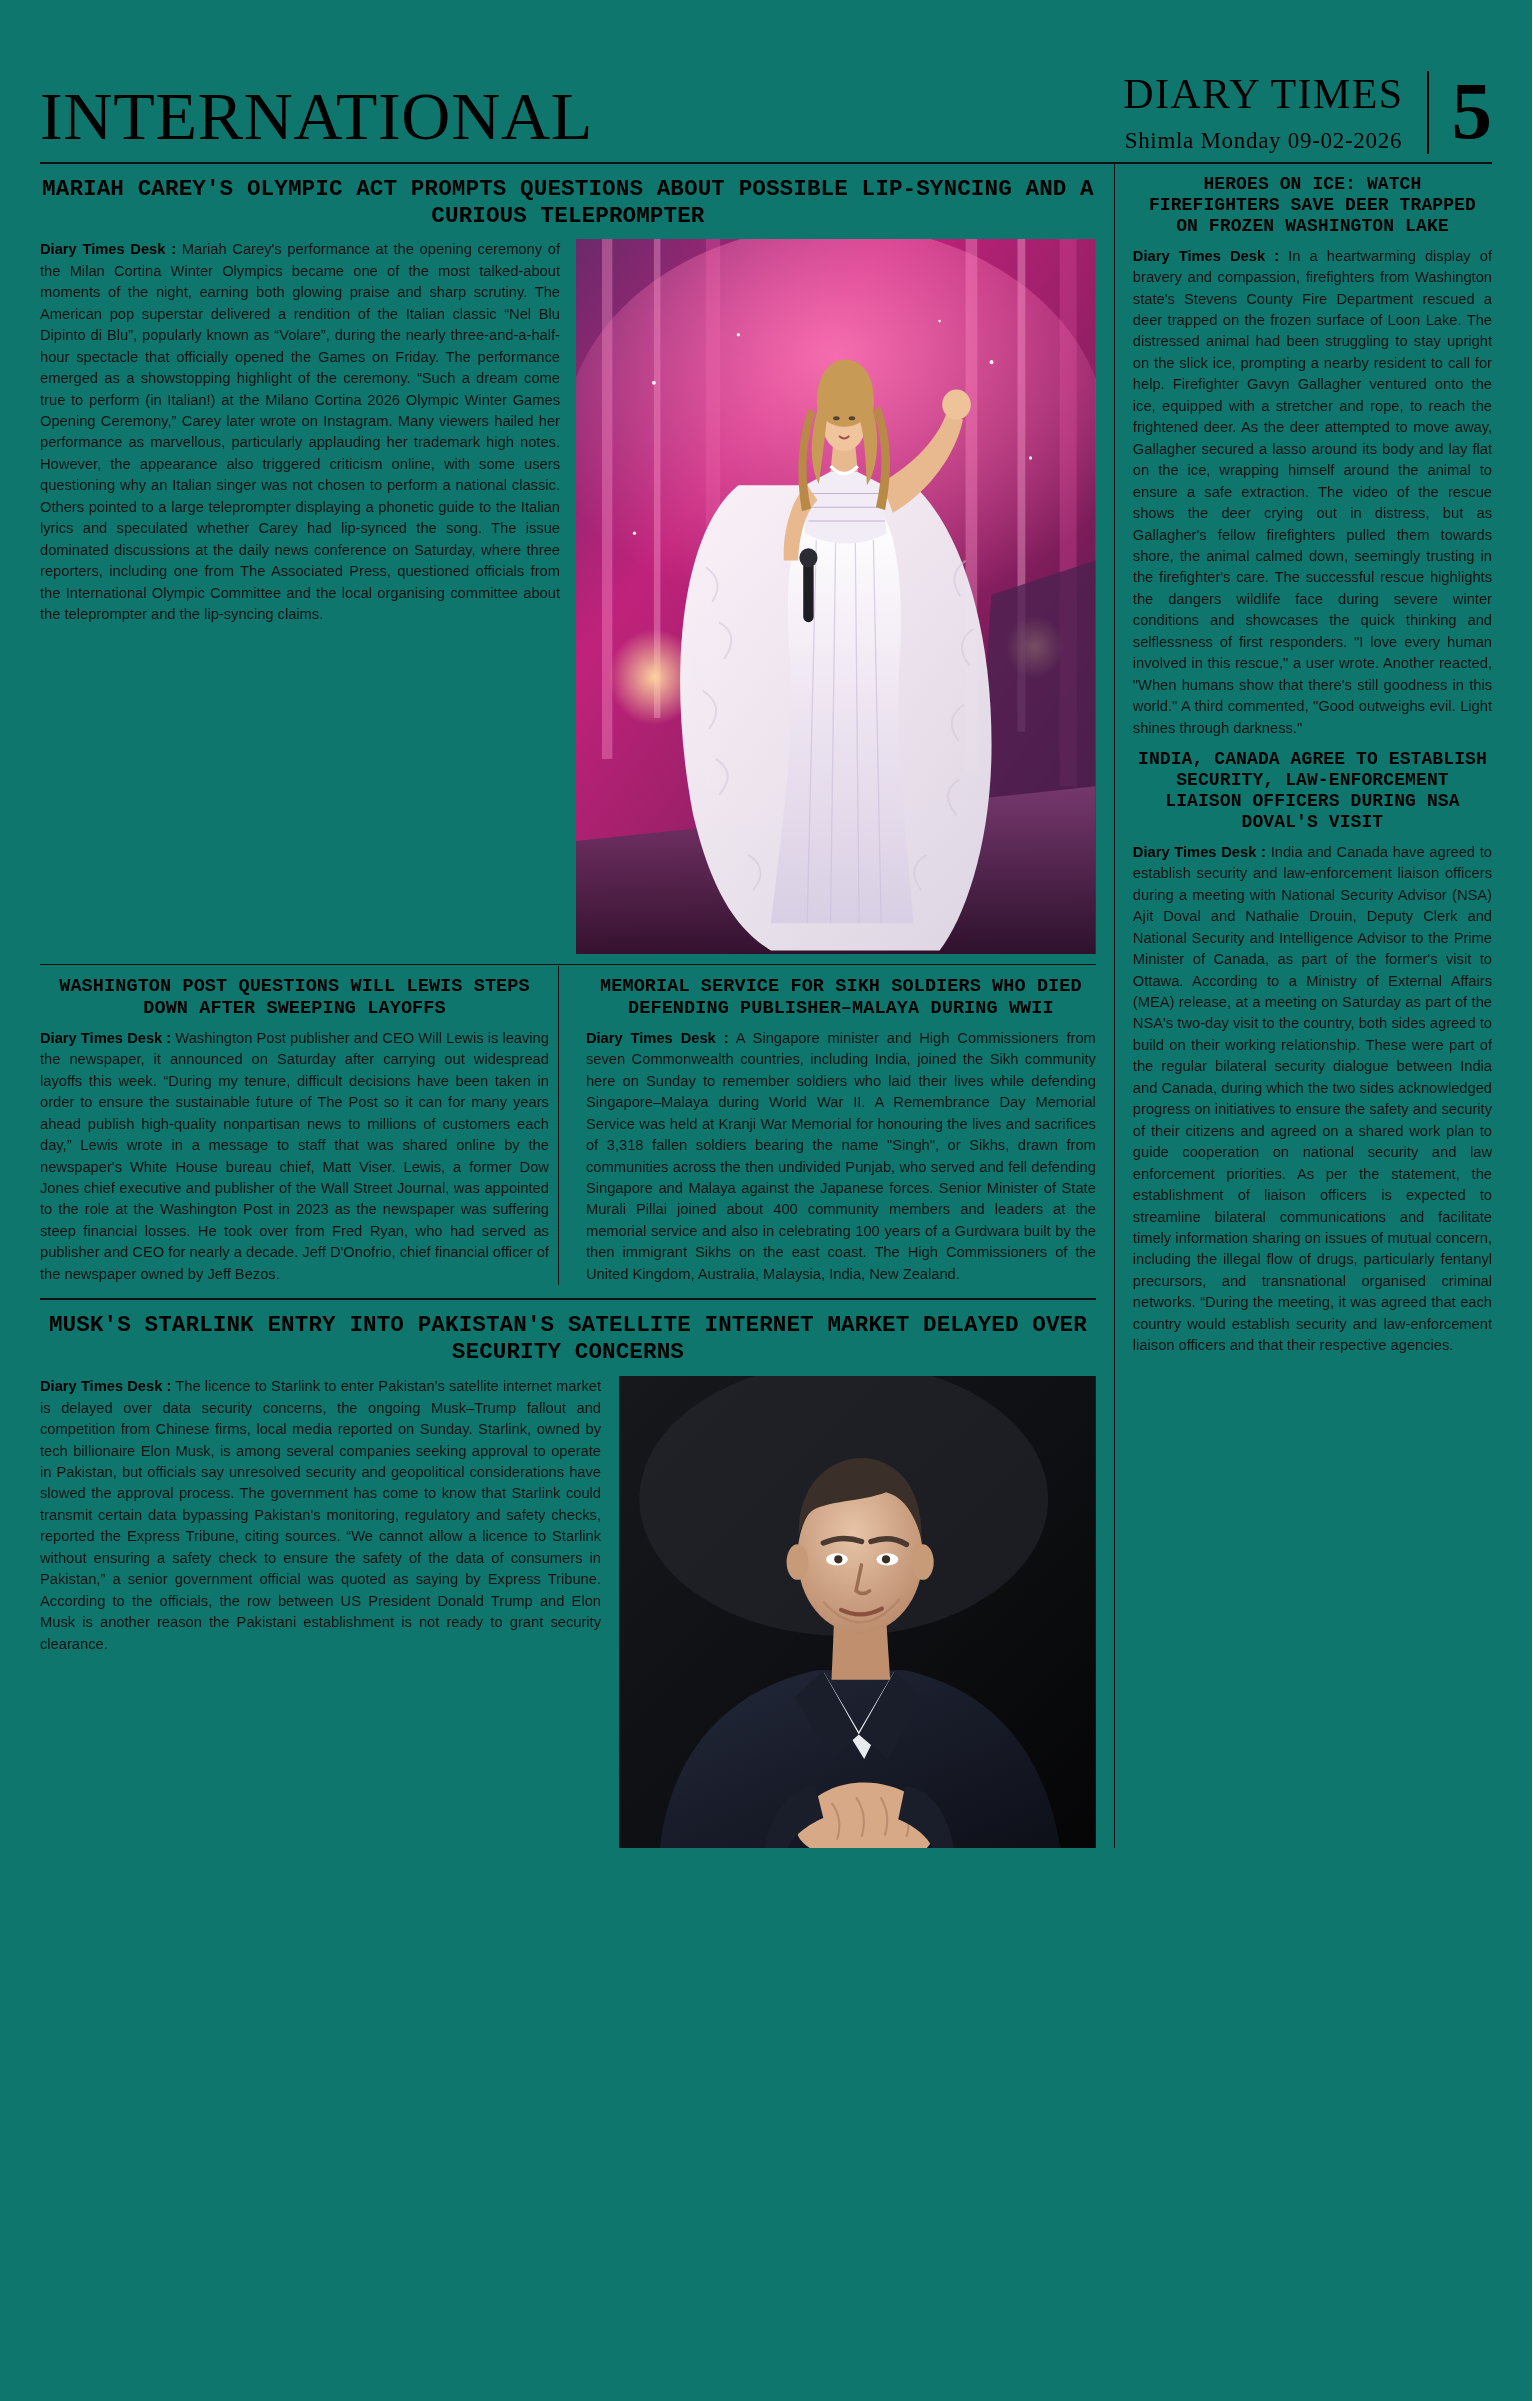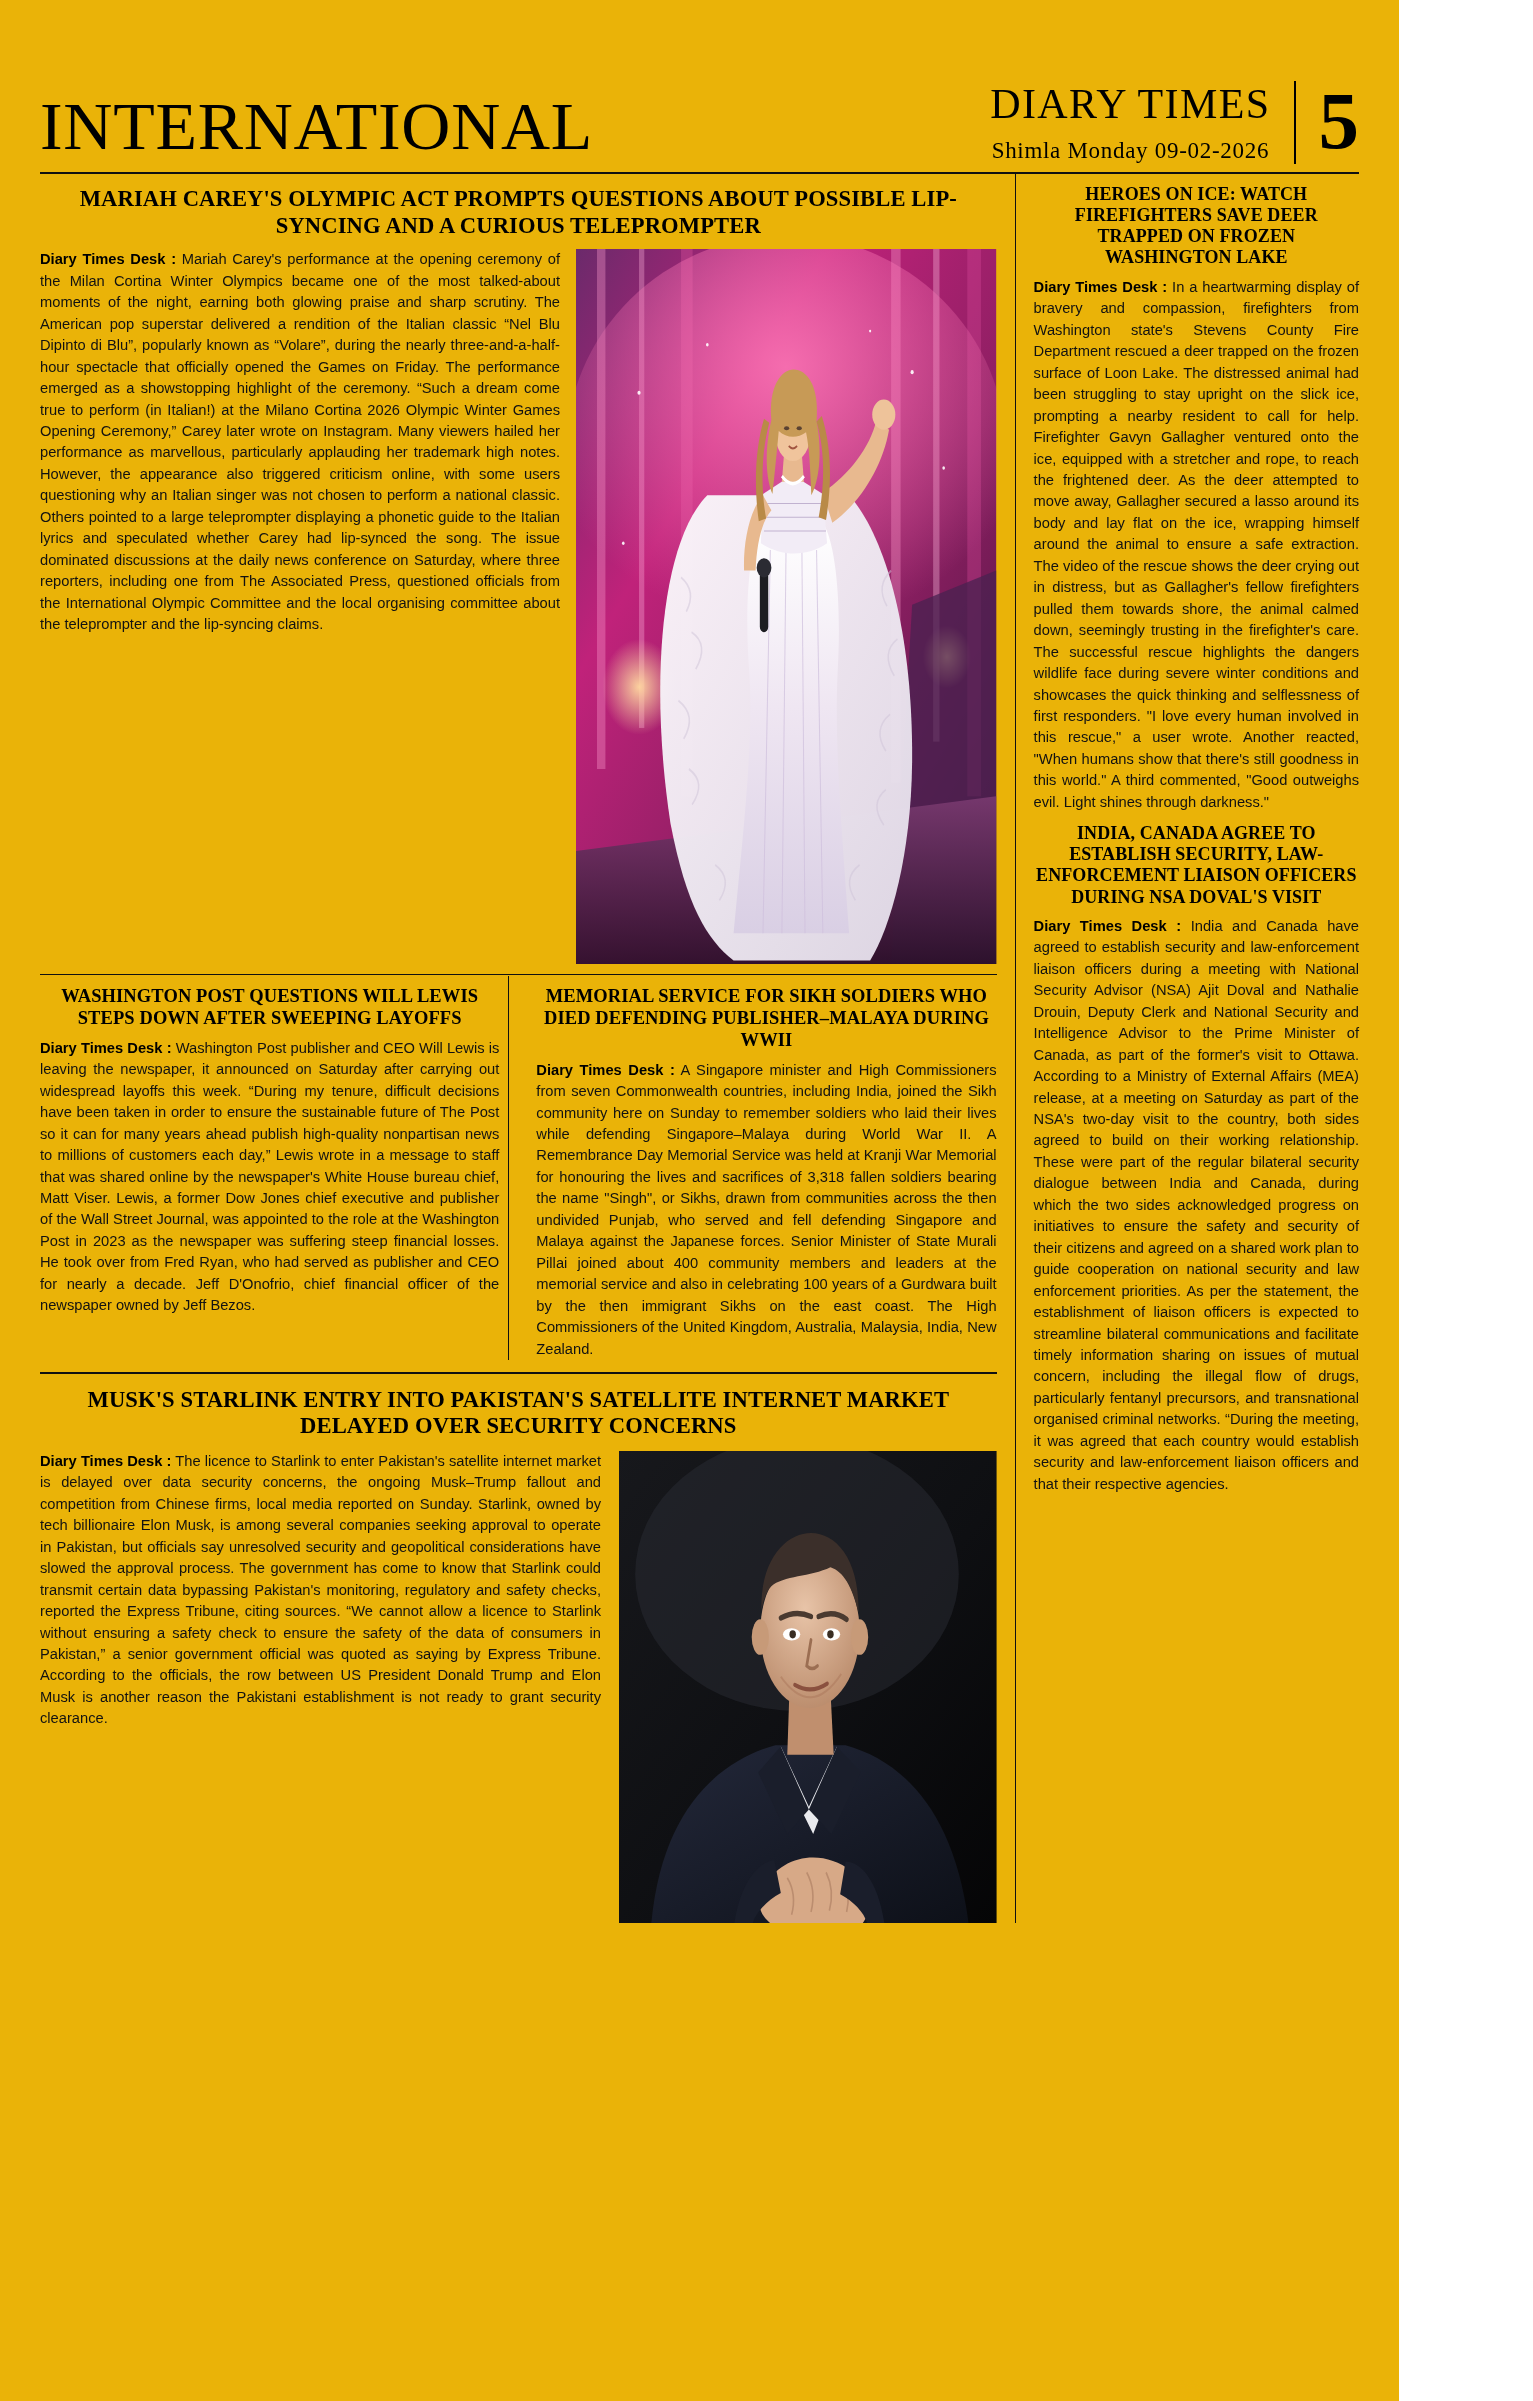--- a/index.html
+++ b/index.html
@@ -9,25 +9,25 @@
   }
   body {
     width: 1533px;
     height: 2401px;
     font-family: "Liberation Sans", sans-serif;
     color: #0d0d0d;
     -webkit-font-smoothing: antialiased;
   }
   .page {
     position: relative;
-    width: 1399px;
+    width: 1532px;
     height: 2401px;
     box-sizing: border-box;
-    padding: 48px 40px 27px 40px;
-    background: #eab308;
+    padding: 38px 40px 27px 40px;
+    background: #0f766e;
   }
 
   
   .masthead {
     display: flex;
     align-items: flex-end;
     justify-content: space-between;
     height: 116px;
   }
   .masthead-section {
@@ -92,21 +92,21 @@
   }
   .col-side {
     width: 383px;
     box-sizing: border-box;
     padding-left: 18px;
     border-left: 1.4px solid #111;
   }
 
   
   .headline {
-    font-family: Liberation Serif, serif;
+    font-family: Liberation Mono, monospace;
     font-weight: 700;
     text-align: center;
     line-height: 1.18;
     color: #000;
     letter-spacing: 0.1px;
   }
   .headline.lead {
     font-size: 22.6px;
     margin: 12.3px 0 9.6px 0;
   }

